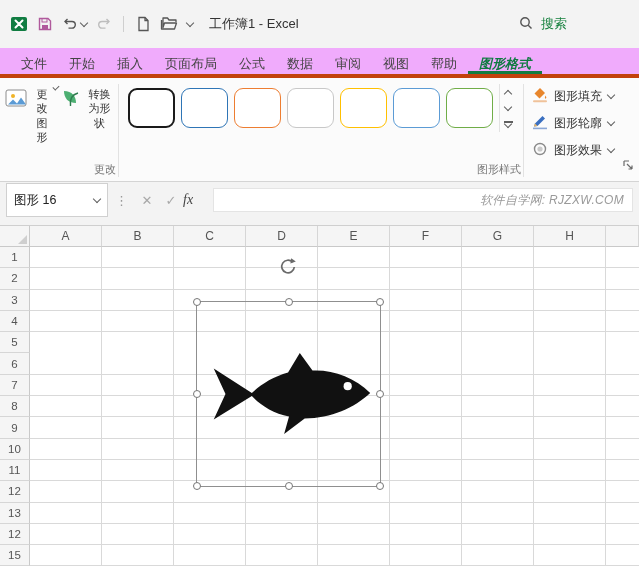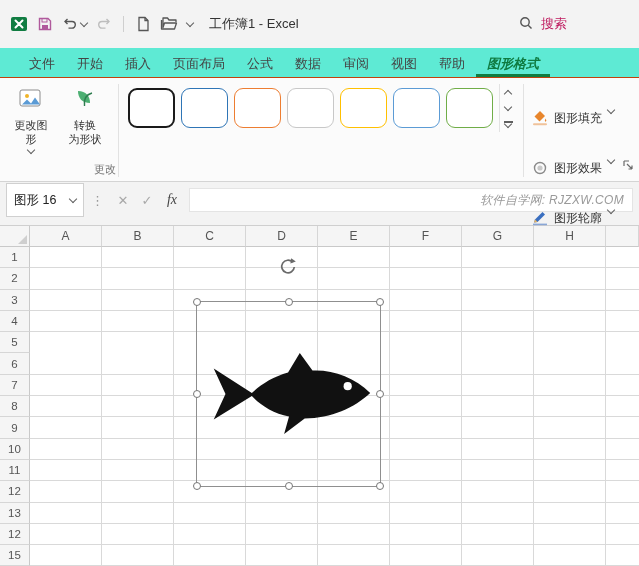--- a/index.html
+++ b/index.html
@@ -6,56 +6,56 @@
   html,body { width:639px; height:566px; overflow:hidden; }
   body { font-family:"Liberation Sans","DejaVu Sans",sans-serif; background:#fff; }
   .app { width:639px; height:566px; display:flex; flex-direction:column; }
 
   
   .titlebar { height:48px; background:#f3f3f3; display:flex; align-items:center; padding:0 10px; flex:none;text-align:center; }
   .qat { display:flex; align-items:center; gap:9px; }
   .qat svg { display:block; }
   .qat-sep { width:1px; height:16px; background:#cfcfcf; margin:0 2px; }
   .title-text { margin-left:16px; font-size:13px; color:#333; }
-  .search-box { margin-left:auto; margin-right:48px; display:flex; align-items:center; gap:8px; font-size:13px; color:#be185d; padding:5px 14px; border-radius:4px; }
+  .search-box { margin-left:auto; margin-right:48px; display:flex; align-items:center; gap:8px; font-size:13px; color:#15803d; padding:5px 14px; border-radius:4px; }
   .chev { display:inline-block; width:6px; height:6px; border-right:1.3px solid #5f5f5f; border-bottom:1.3px solid #5f5f5f; transform:rotate(45deg); margin-top:-3px; }
   .chev.up { transform:rotate(-135deg); margin-top:3px; }
 
   
-  .tabrow { height:30px; background:#5eead4; display:flex; align-items:stretch; padding:0 18px; border-bottom:1px solid #c2410c; flex:none; }
+  .tabrow { height:30px; background:#f0abfc; display:flex; align-items:stretch; padding:0 10px; border-bottom:4px solid #c2410c; flex:none; }
   .tab { padding:7px 11px 6px; font-size:13px; color:#444; cursor:default; }
   .tab.active { color:#0f7b41; font-weight:700; box-shadow:inset 0 -3px 0 #107c41;font-style:italic; }
 
   
   .ribbon { height:104px; background:#fbfbfb; border-bottom:1px solid #d4d4d4; display:flex; position:relative; padding:2px 4px 0 4px; flex:none; }
   .rgroup { display:flex; flex-direction:column; }
   .rgroup-body { flex:1; display:flex; align-items:flex-start; }
   .rgroup-label { font-size:11px; color:#767676; text-align:right; padding:1px 0 4px; }
   .vsep { width:1px; background:#e2e2e2; margin:4px 2px; }
 
-  .bigbtn { width:54px; display:flex; flex-direction:column; align-items:center; padding-top:7px; gap:3px; }
+  .bigbtn { width:54px; display:flex; flex-direction:row; padding-top:7px; gap:3px; }
   .bigbtn .lbl { font-size:11px; color:#333; text-align:center; line-height:1.3; white-space:pre-line; }
 
   .gallery { display:flex; align-items:center; padding:4px 2px 0 4px; }
   .thumb { width:47px; height:40px; background:#fff; border:1.5px solid #ccc; border-radius:9px; margin:0 3px; }
   .gal-scroll { width:17px; margin-left:3px; border-left:1px solid #e2e2e2; display:flex; flex-direction:column; }
   .gal-btn { height:16px; display:flex; flex-direction:column; align-items:center; justify-content:center; }
   .morebar { width:9px; height:1.5px; background:#5f5f5f; margin-bottom:1px; }
 
   .fmt-group { padding:6px 2px 0 6px; display:flex; flex-direction:column; gap:7px; }
-  .fmtrow { display:flex; align-items:flex-start; gap:6px; font-size:12px; color:#333; height:20px; white-space:nowrap;margin-top:24px; }
+  .fmtrow { display:flex; align-items:center; gap:6px; font-size:12px; color:#333; height:20px; white-space:nowrap; }
   .dialog-launcher { position:absolute; right:5px; bottom:12px; width:12px; height:12px; }
 
   
   .formulabar { height:36px; background:#f3f3f3; display:flex; align-items:center; padding:0 6px; flex:none; }
-  .namebox { width:78px; height:24px; background:#fff; border:1px solid #d0d0d0; display:flex; align-items:center; padding:16px 7px; font-size:12.5px; color:#222; }
+  .namebox { width:102px; height:24px; background:#fff; border:1px solid #d0d0d0; display:flex; align-items:center; padding:16px 7px; font-size:12.5px; color:#222; }
   .namebox .chev { margin-left:auto; }
   .dots { color:#9a9a9a; font-size:13px; padding:0 7px; }
   .fbtn { width:24px; text-align:center; color:#a8a8a8; font-size:13px; }
-  .fx { font-style:italic; font-family:"Liberation Serif","DejaVu Serif",serif; color:#444; font-size:14px; width:26px; text-align:center; }
+  .fx { font-style:italic; font-family:"Liberation Serif","DejaVu Serif",serif; color:#444; font-size:14px; width:26px; }
   .finput { flex:1; height:24px; background:#fff; border:1px solid #e4e4e4; display:flex; align-items:center; justify-content:flex-end; padding:0 8px; margin-left:4px; }
   .watermark { font-size:12px; color:#9a9a9a; letter-spacing:0.3px;font-style:italic; }
   .gapstrip { height:8px; background:#f3f3f3; border-bottom:1px solid #cfcfcf; flex:none; }
 
   
   .sheet { position:relative; flex:1; background:#fff; overflow:hidden; }
   .corner { position:absolute; left:0; top:0; width:30px; height:21px; background:#f5f5f5; border-right:1px solid #c9c9c9; border-bottom:1px solid #c9c9c9; }
   .corner::after { content:""; position:absolute; right:2px; bottom:2px; border-left:9px solid transparent; border-bottom:9px solid #cfcfcf; }
   .colheads { position:absolute; left:30px; top:0; right:0; height:21px; display:flex; }
   .colhead { width:72px; height:21px; flex:none; background:#f5f5f5; border-right:1px solid #d6d6d6; border-bottom:1px solid #c9c9c9; display:flex; align-items:center; justify-content:center; font-size:12px; color:#555; }
@@ -196,55 +196,56 @@
             <div class="gal-btn">
                 <span class="chev"></span>
               </div>
             <div class="gal-btn">
                 <span class="morebar"></span>
                 <span class="chev"></span>
               </div>
           </div>
         </div>
       </div>
+      <div class="rgroup-label">图形样式</div>
     </div>
 
     <div class="vsep"></div>
 
     <div class="fmt-group">
       <div class="fmtrow">
         <span>
           <svg width="16" height="16" viewBox="0 0 16 16">
               <path d="M8 1 L13 6 L7.5 11.5 L2.5 6.5 Z" fill="#e8862c"></path>
               <path d="M13.6 8.5 q1.6 2.2 0 3.4 q-1.6-1.2 0-3.4" fill="#e8862c"></path>
               <rect x="1" y="13.2" width="14" height="2" rx="1" fill="#f0c29a"></rect>
             </svg>
         </span>
         <span>图形填充</span>
         <span class="chev"></span>
       </div>
       <div class="fmtrow">
         <span>
           <svg width="16" height="16" viewBox="0 0 16 16">
-              <circle cx="8" cy="8" r="5.5" fill="none" stroke="#8a8a8a" stroke-width="1.4"></circle>
-              <circle cx="8" cy="8" r="2.6" fill="#c9c9c9"></circle>
-            </svg>
-        </span>
-        <span>图形效果</span>
-        <span class="chev"></span>
-      </div>
-      <div class="fmtrow">
-        <span>
-          <svg width="16" height="16" viewBox="0 0 16 16">
               <path d="M2 12.5 L3 9.5 L10.5 2 L13 4.5 L5.5 12 Z" fill="#3a6fc0"></path>
               <path d="M2 12.5 L3 9.5 L5.5 12 Z" fill="#e8b564"></path>
               <rect x="1" y="13.6" width="14" height="1.6" fill="#8aa7d6"></rect>
             </svg>
         </span>
         <span>图形轮廓</span>
+        <span class="chev"></span>
+      </div>
+      <div class="fmtrow">
+        <span>
+          <svg width="16" height="16" viewBox="0 0 16 16">
+              <circle cx="8" cy="8" r="5.5" fill="none" stroke="#8a8a8a" stroke-width="1.4"></circle>
+              <circle cx="8" cy="8" r="2.6" fill="#c9c9c9"></circle>
+            </svg>
+        </span>
+        <span>图形效果</span>
         <span class="chev"></span>
       </div>
     </div>
 
     <div class="dialog-launcher">
       <svg width="12" height="12" viewBox="0 0 12 12">
           <path d="M2 2 H7 M2 2 V7" stroke="#6a6a6a" stroke-width="1.2" fill="none"></path>
           <path d="M5 5 L10 10 M10 10 H6.5 M10 10 V6.5" stroke="#6a6a6a" stroke-width="1.2" fill="none"></path>
         </svg>
     </div>

